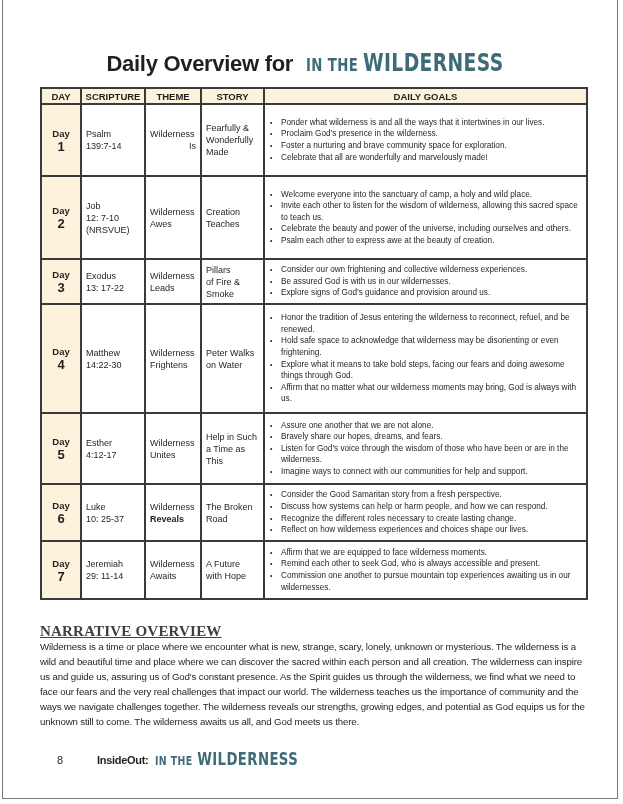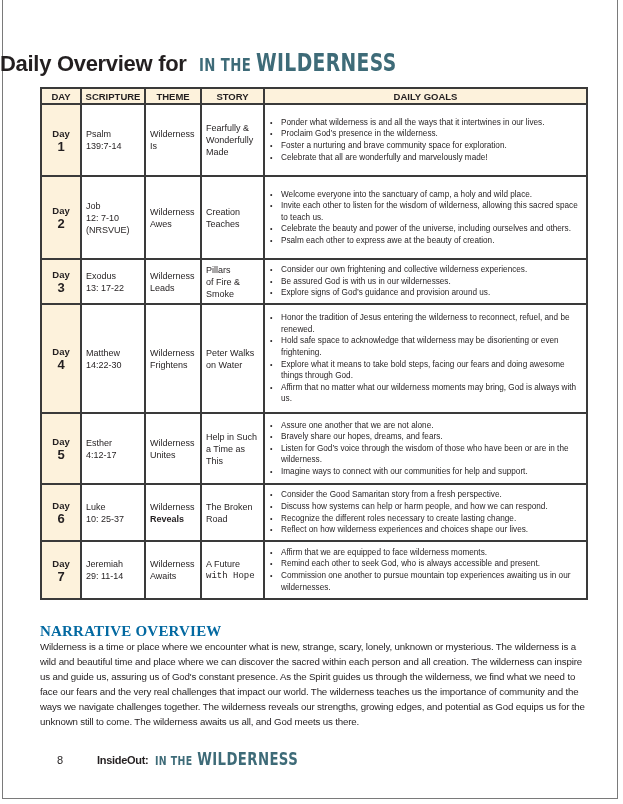--- a/index.html
+++ b/index.html
@@ -1,34 +1,34 @@
 <!DOCTYPE html>
 <html><head>
 <meta charset="utf-8">
 <style>
   html, body { margin: 0; padding: 0; background: #ffffff; }
   body { width: 623px; height: 804px; position: relative; overflow: hidden; font-family: "Liberation Sans", sans-serif; color: #231f20; }
   .page { position: absolute; left: 2px; top: -2px; width: 616px; height: 801px; border: 1px solid #7a7a7a; box-sizing: border-box; background: #fff; }
-  .title { position: absolute; left: 0; width: 559px; top: 49px; text-align: left; white-space: nowrap; }
+  .title { position: absolute; left: 0; width: 559px; top: 49px; text-align: right; white-space: nowrap; }
   .title .t1 { font-family: "Liberation Sans", sans-serif; font-weight: bold; font-size: 22px; color: #231f20; letter-spacing: -0.3px; vertical-align: baseline; }
   .brand { font-family: "DejaVu Sans", sans-serif; font-weight: bold; color: #3e6b78; letter-spacing: 0.5px; transform: scaleX(0.78); display: inline-block; transform-origin: left center; }
   .title .brand { margin-left: 8px; vertical-align: baseline; }
   .brand .small { font-size: 17px; }
   .brand .big { font-size: 24px; }
   table.overview { position: absolute; left: 40px; top: 87px; width: 546px; border-collapse: collapse; table-layout: fixed; }
   table.overview th, table.overview td { border: 2px solid #3a3a3a; box-sizing: border-box; vertical-align: middle; }
   table.overview th { background: #fdf2dc; font-size: 9.5px; font-weight: bold; height: 16px; padding: 0; text-align: center; }
   td.day { background: #fdf2dc; text-align: center; font-weight: bold; font-size: 9.5px; line-height: 12px; padding: 0; }
   td.day .num { display: block; font-size: 13px; line-height: 13px; }
   td.cell { font-size: 9px; line-height: 12px; padding: 0 4px; }
   td.goals { font-size: 8.2px; line-height: 11.6px; padding: 2px 4px 2px 4px; }
   ul.goals-list { margin: 0; padding: 0; list-style: none; }
   ul.goals-list li { position: relative; padding-left: 12px; }
   ul.goals-list li::before { content: "•"; position: absolute; left: 1px; top: 0; font-size: 7px; }
-  .narr-head { position: absolute; left: 40px; top: 623px; font-family: "Liberation Serif", serif; font-weight: bold; font-size: 15px; color: #0369a1; letter-spacing: 0.2px; }
+  .narr-head { position: absolute; left: 40px; top: 623px; font-family: "Liberation Serif", serif; font-weight: bold; font-size: 15px; color: #404040; letter-spacing: 0.2px; text-decoration: underline; }
   .narr-body { position: absolute; left: 40px; top: 640px; width: 545px; font-family: "Liberation Sans", sans-serif; font-size: 9.7px; line-height: 14.9px; color: #231f20; letter-spacing: -0.15px; }
   .footer { position: absolute; left: 0; top: 751px; width: 623px; height: 22px; }
   .footer .pagenum { position: absolute; left: 57px; top: 3px; font-size: 11px; color: #231f20; }
   .footer .pub { position: absolute; left: 97px; top: 3px; font-size: 11px; font-weight: bold; color: #231f20; letter-spacing: -0.3px; }
   .footer .brand { position: absolute; left: 155px; top: -2px; }
   .footer .brand .small { font-size: 12px; }
   .footer .brand .big { font-size: 17px; }
 </style>
 </head>
 <body>
@@ -65,21 +65,21 @@
         <td class="day">
           <span style="display: block;">Day</span>
           <span class="num">1</span>
         </td>
         <td class="cell">
           <span style="display: block;">Psalm</span>
           <span style="display: block;">139:7-14</span>
         </td>
         <td class="cell">
           <span style="display: block;">Wilderness</span>
-          <span style="display: block;">Is</span>
+          <span style="display: block; text-align: right;">Is</span>
         </td>
         <td class="cell">
           <span style="display: block;">Fearfully &amp;</span>
           <span style="display: block;">Wonderfully</span>
           <span style="display: block;">Made</span>
         </td>
         <td class="goals">
           <ul class="goals-list">
             <li>Ponder what wilderness is and all the ways that it intertwines in our lives.</li>
             <li>Proclaim God’s presence in the wilderness.</li>
@@ -228,21 +228,21 @@
         <td class="cell">
           <span style="display: block;">Jeremiah</span>
           <span style="display: block;">29: 11-14</span>
         </td>
         <td class="cell">
           <span style="display: block;">Wilderness</span>
           <span style="display: block;">Awaits</span>
         </td>
         <td class="cell">
           <span style="display: block;">A Future</span>
-          <span style="display: block; font-family: Liberation Mono, monospace;">with Hope</span>
+          <span style="display: block;">with Hope</span>
         </td>
         <td class="goals">
           <ul class="goals-list">
             <li>Affirm that we are equipped to face wilderness moments.</li>
             <li>Remind each other to seek God, who is always accessible and present.</li>
             <li>Commission one another to pursue mountain top experiences awaiting us in our wildernesses.</li>
           </ul>
         </td>
       </tr>
     </tbody>

